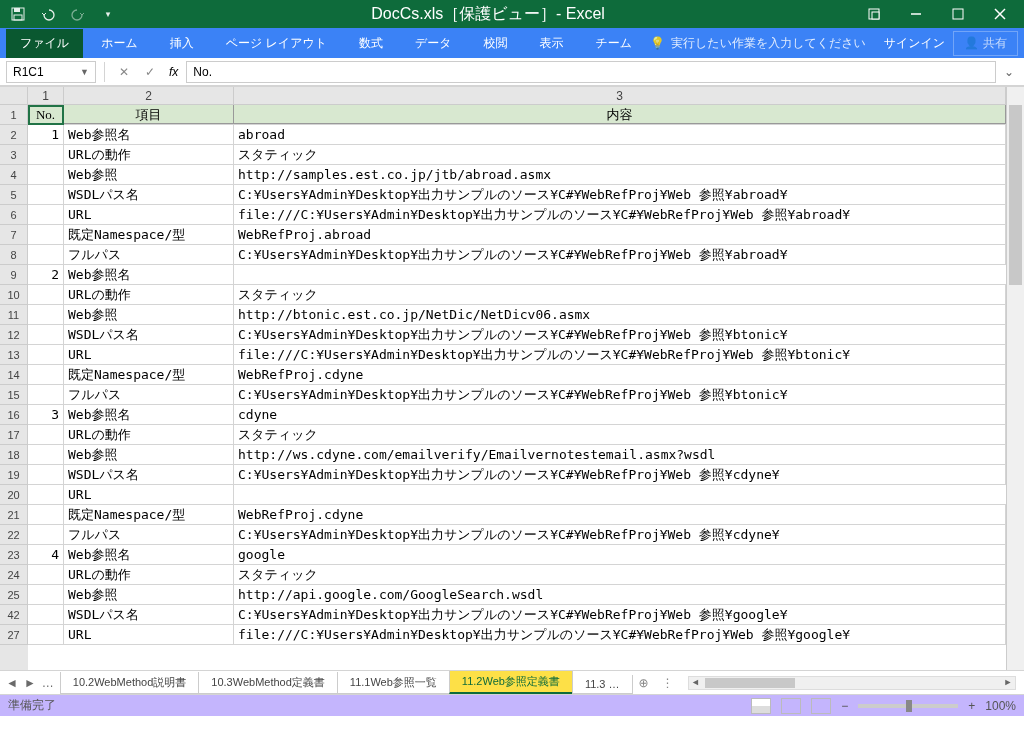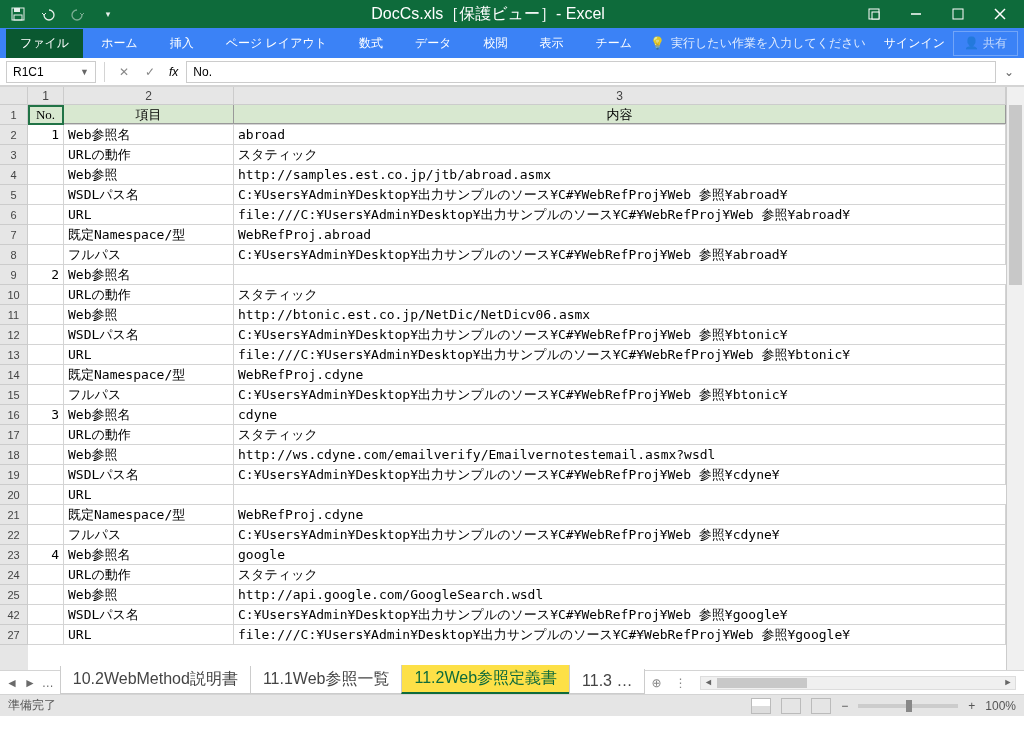--- a/index.html
+++ b/index.html
@@ -42,29 +42,29 @@
 .cell.c2{width:170px}
 .cell.c3{flex:1}
 .crow.hdr{background:#d8e8d0}
 .crow.hdr .cell{text-align:center;font-family:"Meiryo UI";border-right:1px solid #999;border-bottom:1px solid #999}
 .vscroll{width:18px;background:#f0f0f0;border-left:1px solid #ccc;position:relative}
 .vscroll .thumb{position:absolute;top:0;left:2px;right:2px;height:180px;background:#c8c8c8}
 .sheetbar{height:24px;background:#fff;border-top:1px solid #d4d4d4;display:flex;align-items:center}
 .sheet-nav{display:flex;padding:0 6px;gap:6px;color:#6a6a6a}
 .sheet-nav span{cursor:pointer}
 .sheet-tabs{display:flex;align-items:flex-end;height:100%}
-.sheet-tab{padding:3px 12px;border:1px solid #ccc;border-top:none;background:#fff;margin-right:-1px;font-size:16px;color:#444;cursor:pointer}
+.sheet-tab{padding:3px 12px;border:1px solid #ccc;border-top:none;background:#fff;margin-right:-1px;font-size:11px;color:#444;cursor:pointer}
 .sheet-tab.active{border-bottom:2px solid #0e6b3b;color:#0e6b3b;background:#fde047;font-weight:500}
 .sheet-add{width:24px;text-align:center;color:#888;cursor:pointer}
 .hscroll{flex:1;margin:0 8px;height:14px;background:#f0f0f0;position:relative;border:1px solid #ddd}
 .hscroll .larr,.hscroll .rarr{position:absolute;top:0;width:14px;height:12px;text-align:center;font-size:9px;color:#666}
 .hscroll .larr{left:0}
 .hscroll .rarr{right:0}
 .hscroll .hthumb{position:absolute;left:16px;top:1px;bottom:1px;width:90px;background:#c8c8c8}
-.statusbar{height:22px;background:#e5e5e5;border-top:1px solid #d4d4d4;display:flex;align-items:center;padding:0 8px;font-size:11px;color:#555}
+.statusbar{height:22px;background:#c4b5fd;border-top:1px solid #d4d4d4;display:flex;align-items:center;padding:0 8px;font-size:11px;color:#555}
 .statusbar .sright{margin-left:auto;display:flex;align-items:center;gap:10px}
 .viewbtn{width:20px;height:16px;border:1px solid #bbb;display:inline-block}
 .zoom-slider{width:100px;height:4px;background:#ccc;position:relative}
 .zoom-slider .zthumb{position:absolute;left:48px;top:-4px;width:6px;height:12px;background:#888}
 .selbox{position:absolute;border:2px solid #217346;pointer-events:none}
 </style>
 </head>
 <body>
 
 <div class="titlebar">
@@ -336,20 +336,21 @@
 </div>
 
 <div class="sheetbar">
   <div class="sheet-nav">
     <span>◄</span>
     <span>►</span>
     <span>…</span>
   </div>
   <div class="sheet-tabs">
     <div class="sheet-tab">10.2WebMethod説明書</div>
+    <div class="sheet-tab">10.3WebMethod定義書</div>
     <div class="sheet-tab">11.1Web参照一覧</div>
     <div class="sheet-tab active">11.2Web参照定義書</div>
     <div class="sheet-tab">11.3 …</div>
   </div>
   <div class="sheet-add">⊕</div>
   <div style="color:#888;margin:0 6px">⋮</div>
   <div class="hscroll">
     <div class="larr">◄</div>
     <div class="hthumb"></div>
     <div class="rarr">►</div>

